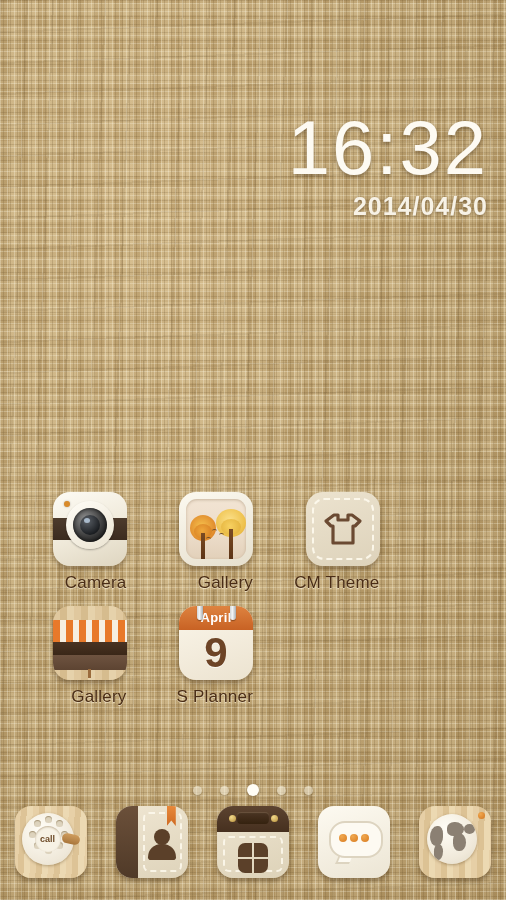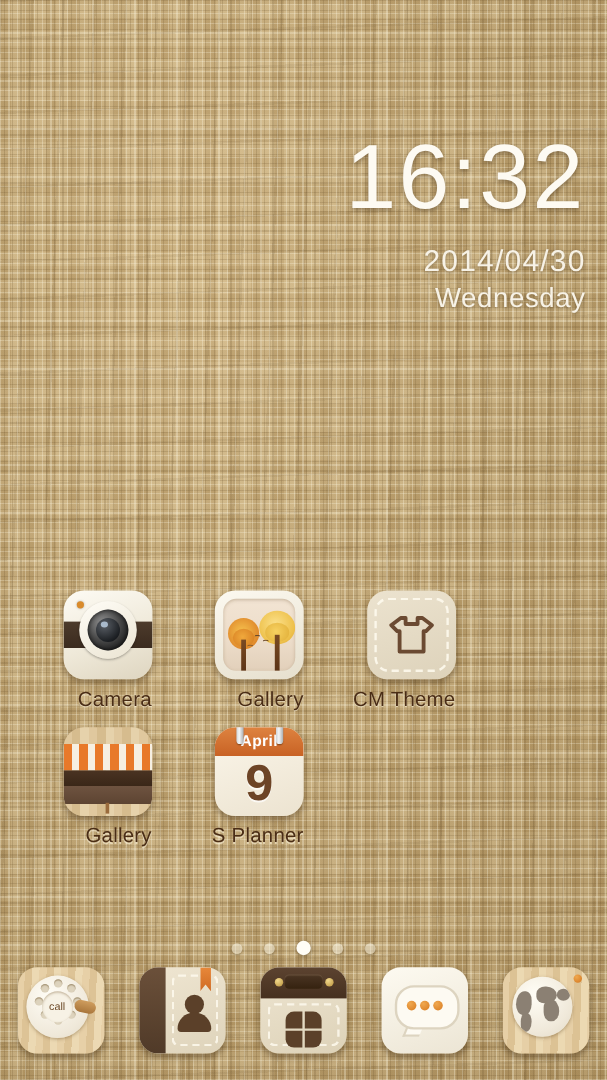--- a/index.html
+++ b/index.html
@@ -42,21 +42,21 @@
 
   .layer{position:absolute;z-index:2;}
 
   
   #clock-widget{right:18px;top:112px;text-align:right;z-index:3;}
   #clock-time{
     font-size:76px;line-height:.95;color:#fdfaf2;font-weight:300;
     letter-spacing:2px;text-shadow:0 2px 4px rgba(60,40,15,.45);
   }
   #clock-date{
-    font-size:25px;color:#f7f2e6;font-weight:400;margin-top:20px;
+    font-size:25px;color:#f7f2e6;font-weight:700;margin-top:8px;
     letter-spacing:1px;text-shadow:0 1px 3px rgba(60,40,15,.45);
   }
   #clock-day{
     font-size:23px;color:#f7f2e6;font-weight:300;margin-top:2px;
     letter-spacing:.5px;text-shadow:0 1px 3px rgba(60,40,15,.45);
   }
 
   
   #app-grid{left:0;top:492px;width:506px;z-index:3;}
   .app-row{display:flex;width:506px;}
@@ -180,21 +180,21 @@
   .dock-icon{width:72px;height:72px;border-radius:16px;position:relative;overflow:hidden;
     box-shadow:0 3px 5px rgba(60,40,15,.4);}
 
   
   .ic-phone{background:repeating-linear-gradient(93deg,#e7d0a7 0 6px,#ddc396 6px 12px,#ecd9b3 12px 18px);}
   .ic-phone .dial{position:absolute;left:7px;top:7px;width:52px;height:52px;border-radius:50%;
     background:radial-gradient(circle at 38% 32%,#fffdf6,#efe8d9 70%,#e0d8c6);
     box-shadow:0 1px 3px rgba(90,65,30,.4);}
   .ic-phone .hub{position:absolute;left:20px;top:20px;width:26px;height:26px;border-radius:50%;
     background:#f7f2e5;box-shadow:inset 0 1px 2px rgba(130,105,65,.45);
-    font-size:9px;color:#6d4a27;text-align:center;line-height:26px;font-weight:normal;}
+    font-size:9px;color:#6d4a27;text-align:center;line-height:26px;font-weight:bold;}
   .ic-phone .hole{position:absolute;width:7px;height:7px;border-radius:50%;
     background:#ddd3bd;box-shadow:inset 0 1px 1px rgba(110,85,45,.5);}
   .ic-phone .lever{position:absolute;left:47px;top:28px;width:18px;height:10px;border-radius:5px;
     background:linear-gradient(180deg,#cf9d5e,#a9763b);transform:rotate(12deg);}
 
   
   .ic-contacts{background:linear-gradient(160deg,#efe6d2,#ded3ba);}
   .ic-contacts .spine{position:absolute;left:0;top:0;bottom:0;width:22px;
     background:linear-gradient(180deg,#6b503a,#503a28);}
   .ic-contacts .stitch{position:absolute;left:27px;top:6px;right:6px;bottom:6px;
@@ -239,21 +239,20 @@
     background:radial-gradient(circle at 35% 30%,#f0a84f,#d2751e);}
 </style>
 </head>
 <body>
 
 <div id="wallpaper"></div>
 
 <div class="layer" id="clock-widget">
   <div id="clock-time">16:32</div>
   <div id="clock-date">2014/04/30</div>
-  <div id="clock-day">Wednesday</div>
 </div>
 
 <div class="layer" id="app-grid">
 
   <div class="app-row">
 
     <div class="app-cell">
       <div class="icon ic-camera">
         <div class="band"></div>
         <div class="dot"></div>

